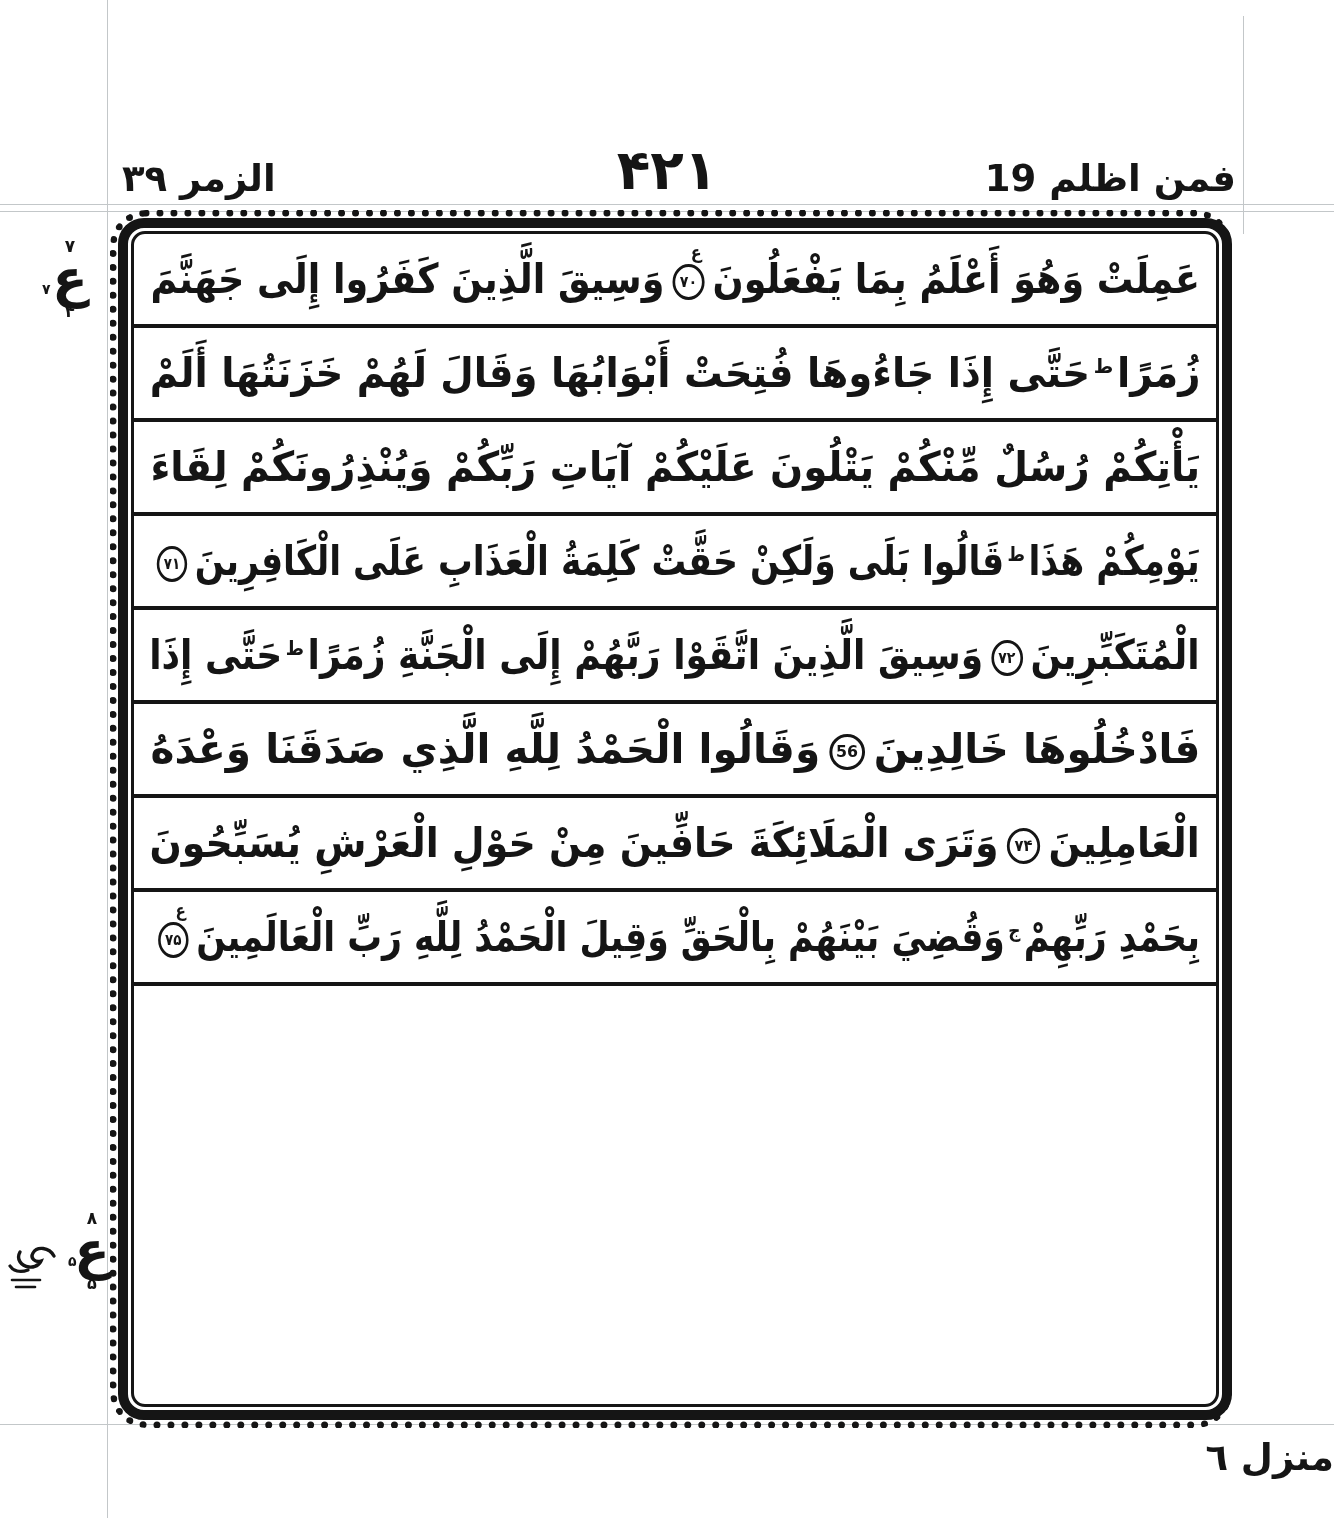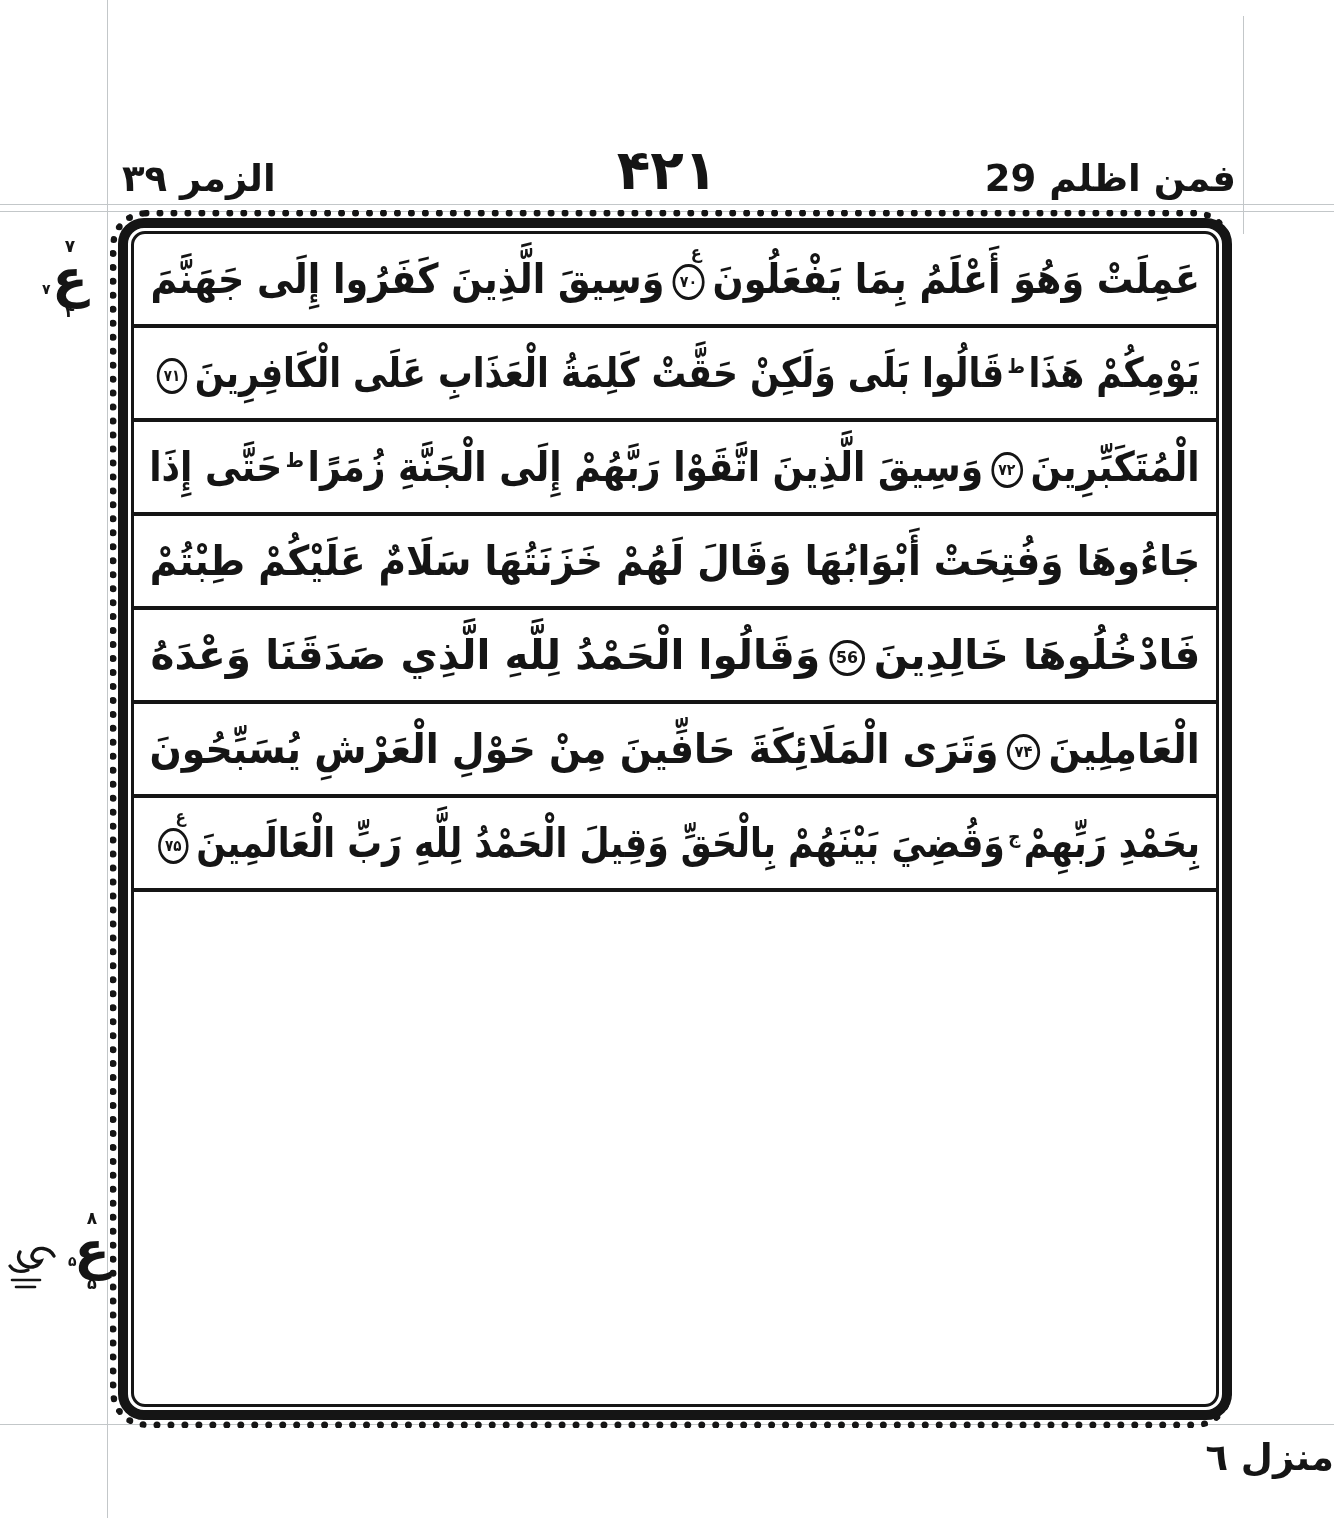--- a/index.html
+++ b/index.html
@@ -59,21 +59,21 @@
 
   <div class="rule vl-left"></div>
   <div class="rule vl-right"></div>
   <div class="rule hl-a"></div>
   <div class="rule hl-b"></div>
   <div class="rule hl-bottom"></div>
 
   <header class="hdr">
     <div class="hdr-surah">الزمر ٣٩</div>
     <div class="hdr-page">۴۲۱</div>
-    <div class="hdr-juz">فمن اظلم 29</div>
+    <div class="hdr-juz">فمن اظلم 19</div>
   </header>
 
   <div class="marker marker-top">
     <span class="above">۷</span>
     <span class="ain">
       <span>ع</span>
       <span class="inside">۷</span>
     </span>
     <span class="below">۴</span>
   </div>
@@ -97,31 +97,34 @@
   <div class="frame-beads"></div>
   <main class="frame-outer">
     <div class="frame-inner">
         <div class="mushaf-row">
           <div class="line-content" style="transform-origin: 100% 50%; transform: scaleX(0.891);"><span class="seg">عَمِلَتْ وَهُوَ أَعْلَمُ بِمَا يَفْعَلُونَ</span><span class="ayah">
               <span class="num">۷۰</span>
               <span class="ruku">ع</span>
             </span><span class="seg">وَسِيقَ الَّذِينَ كَفَرُوا إِلَى جَهَنَّمَ</span></div>
         </div>
         <div class="mushaf-row">
+          <div class="line-content" style="transform-origin: 100% 50%; transform: scaleX(0.941);"><span class="seg">زُمَرًا</span><span class="waqf">ط</span><span class="seg">حَتَّى إِذَا جَاءُوهَا فُتِحَتْ أَبْوَابُهَا وَقَالَ لَهُمْ خَزَنَتُهَا أَلَمْ</span></div>
+        </div>
+        <div class="mushaf-row">
+          <div class="line-content" style="transform-origin: 100% 50%; transform: scaleX(0.949);"><span class="seg">يَأْتِكُمْ رُسُلٌ مِّنْكُمْ يَتْلُونَ عَلَيْكُمْ آيَاتِ رَبِّكُمْ وَيُنْذِرُونَكُمْ لِقَاءَ</span></div>
+        </div>
+        <div class="mushaf-row">
           <div class="line-content" style="transform-origin: 100% 50%; transform: scaleX(0.844);"><span class="seg">يَوْمِكُمْ هَذَا</span><span class="waqf">ط</span><span class="seg">قَالُوا بَلَى وَلَكِنْ حَقَّتْ كَلِمَةُ الْعَذَابِ عَلَى الْكَافِرِينَ</span><span class="ayah">
               <span class="num">۷۱</span>
             </span></div>
         </div>
         <div class="mushaf-row">
           <div class="line-content" style="transform-origin: 100% 50%; transform: scaleX(0.88);"><span class="seg">الْمُتَكَبِّرِينَ</span><span class="ayah">
               <span class="num">۷۲</span>
             </span><span class="seg">وَسِيقَ الَّذِينَ اتَّقَوْا رَبَّهُمْ إِلَى الْجَنَّةِ زُمَرًا</span><span class="waqf">ط</span><span class="seg">حَتَّى إِذَا</span></div>
-        </div>
-        <div class="mushaf-row">
-          <div class="line-content" style="transform-origin: 100% 50%; transform: scaleX(0.914);"><span class="seg">جَاءُوهَا وَفُتِحَتْ أَبْوَابُهَا وَقَالَ لَهُمْ خَزَنَتُهَا سَلَامٌ عَلَيْكُمْ طِبْتُمْ</span></div>
         </div>
         <div class="mushaf-row">
           <div class="line-content" style="transform-origin: 100% 50%; transform: scaleX(0.991);"><span class="seg">فَادْخُلُوهَا خَالِدِينَ</span><span class="ayah">
               <span class="num">56</span>
             </span><span class="seg">وَقَالُوا الْحَمْدُ لِلَّهِ الَّذِي صَدَقَنَا وَعْدَهُ</span></div>
         </div>
         <div class="mushaf-row">
           <div class="line-content" style="transform-origin: 100% 50%; transform: scaleX(0.924);"><span class="seg">الْعَامِلِينَ</span><span class="ayah">
               <span class="num">۷۴</span>
             </span><span class="seg">وَتَرَى الْمَلَائِكَةَ حَافِّينَ مِنْ حَوْلِ الْعَرْشِ يُسَبِّحُونَ</span></div>

